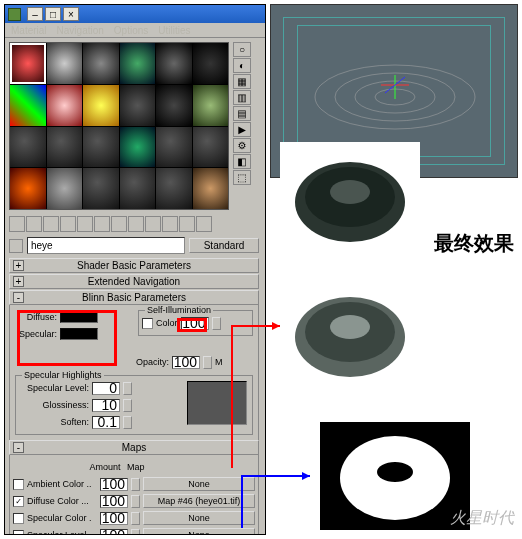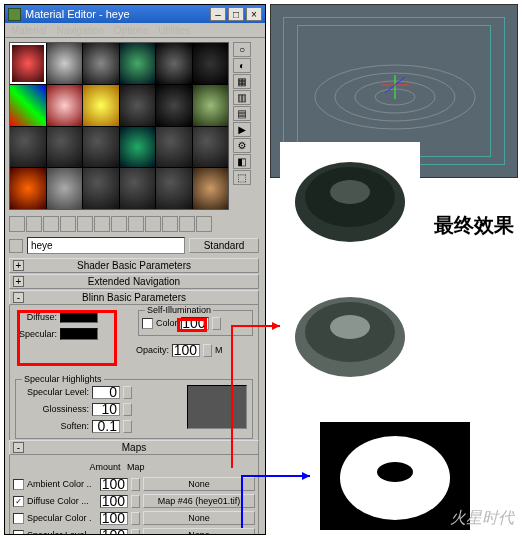--- a/index.html
+++ b/index.html
@@ -37,32 +37,31 @@
 .mapbtn{flex:1;height:14px;background:#c4c2bc;border:1px outset #ddd;text-align:center;line-height:12px;font-size:9px}
 .redbox{position:absolute;border:3px solid #ff0000;pointer-events:none;z-index:10}
 .right{position:absolute;left:270px;top:4px;width:248px;height:531px}
 .vp{width:248px;height:174px;background:#596870;position:relative;border:1px solid #333}
 .vp .frm{position:absolute;left:12px;top:12px;right:12px;bottom:12px;border:1px solid #4aa3a0}
 .vp .frm2{position:absolute;left:26px;top:20px;right:26px;bottom:20px;border:1px solid #4aa3a0}
 .preview{width:140px;height:110px;background:#fff;margin:8px 0;position:relative}
 .pv1{position:absolute;left:10px;top:130px}
 .pv2{position:absolute;left:10px;top:265px}
 .pv3{position:absolute;left:50px;top:418px;width:150px;height:108px;background:#000}
-.cn{position:absolute;right:4px;top:208px;font-size:20px;font-weight:bold}
+.cn{position:absolute;right:4px;top:226px;font-size:20px;font-weight:bold}
 .wm{position:absolute;right:4px;bottom:6px;color:#bbb;font-size:16px;font-style:italic}
 .arrow{position:absolute;z-index:20}
 .arrow svg{overflow:visible}
 </style>
 </head>
 <body>
 
 <div class="left">
   <div class="tb">
     <div class="ico"></div>
-    <div class="ttl">Material Editor - heye</div>
     <div class="wbtn">–</div>
     <div class="wbtn">□</div>
     <div class="wbtn">×</div>
   </div>
   <div class="menu">
     <span>Material</span>
     <span>Navigation</span>
     <span>Options</span>
     <span>Utilities</span>
   </div>
@@ -148,29 +147,29 @@
           <div style="flex:1">
             <div class="grp">
               <span class="gt">Self-Illumination</span>
               <div class="row">
                   <span class="cb"></span>
                   <span class="lbl">Color</span>
                   <div class="spin">100</div>
                   <div class="sbtn"></div>
                 </div>
             </div>
-            <div class="row" style="margin-top:6px">
+            <div class="row" style="margin-top:18px">
                 <span class="lbl">Opacity:</span>
                 <div class="spin">100</div>
                 <div class="sbtn"></div>
                 <span class="lbl">M</span>
               </div>
           </div>
         </div>
-        <div class="grp" style="margin-top:20px">
+        <div class="grp" style="margin-top:4px">
           <span class="gt">Specular Highlights</span>
           <div style="display:flex">
             <div style="flex:1">
               <div class="row">
                   <span class="lbl" style="width:70px">Specular Level:</span>
                   <div class="spin">0</div>
                   <div class="sbtn"></div>
                 </div>
               <div class="row">
                   <span class="lbl" style="width:70px">Glossiness:</span>

